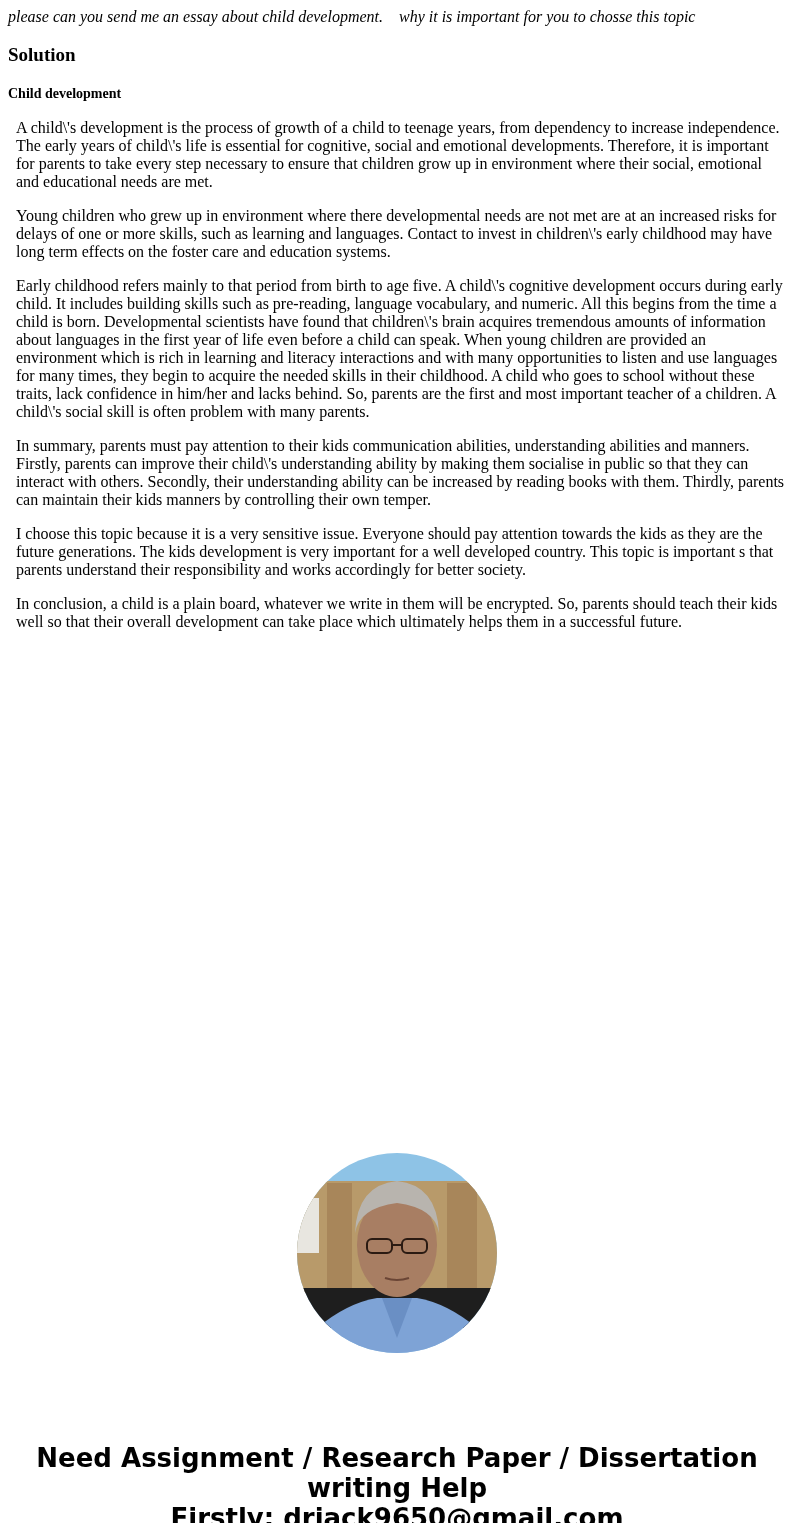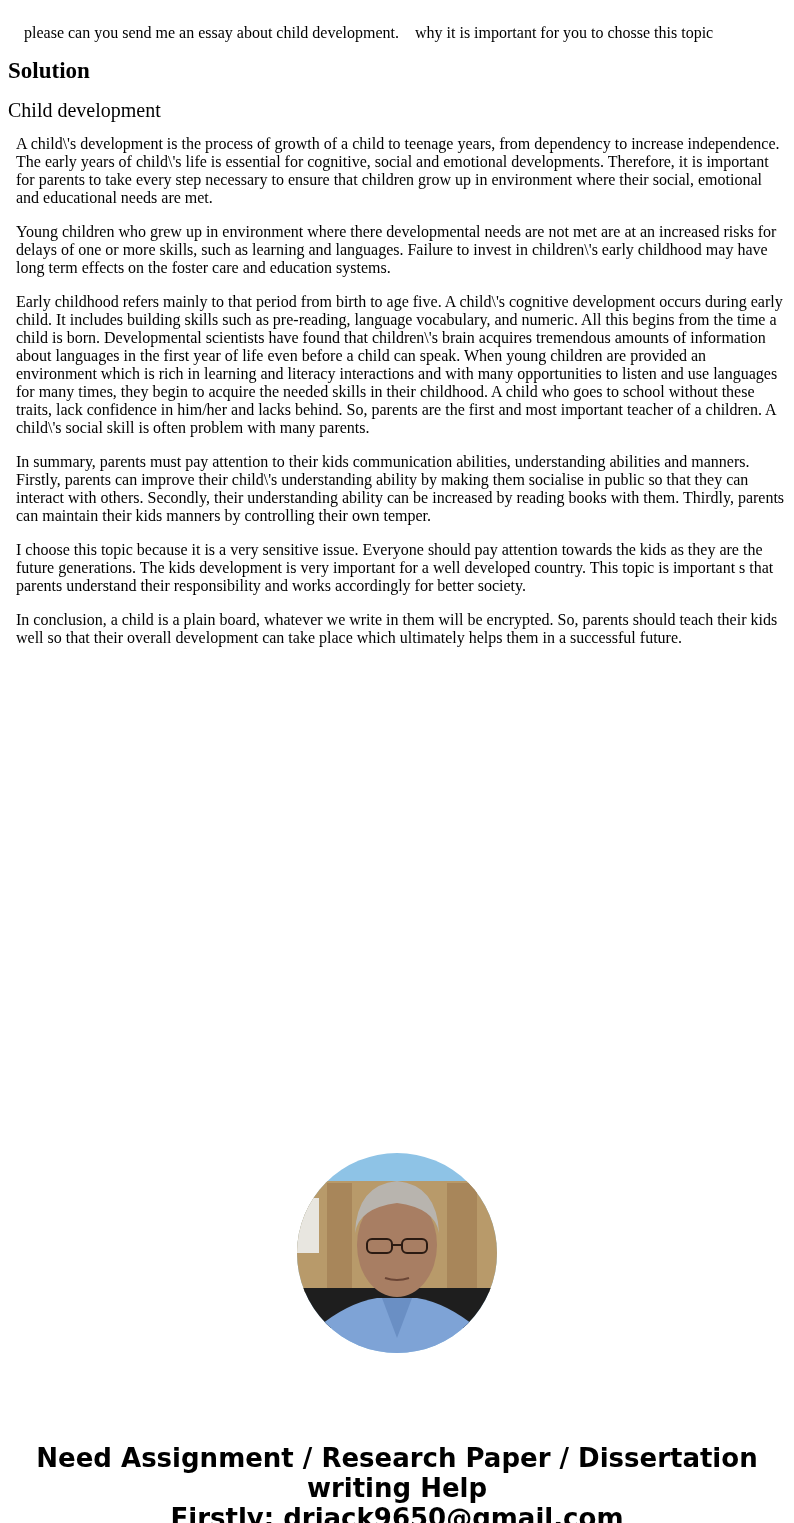--- a/index.html
+++ b/index.html
@@ -1,42 +1,42 @@
 <!DOCTYPE html>
 <html><head>
 <meta charset="utf-8">
 <style>
   html, body { margin: 0; padding: 0; background: #ffffff; }
   body {
     width: 794px; height: 1523px; position: relative; overflow: hidden;
     font-family: "Liberation Serif", serif; font-size: 16px; line-height: 18px; color: #000;
   }
   .content { position: absolute; left: 8px; top: 8px; width: 778px; }
-  .question { margin: 16px; }
-  h3 { font-size: 23px; font-weight: bold; margin: 18px 0 0 0; line-height: 22px; }
-  h4 { font-size: 20px; font-weight: normal; margin: 19px 0 8px 0; line-height: 18px; }
+  .question { margin: 0; font-style: italic; }
+  h3 { font-size: 19px; font-weight: bold; margin: 18px 0 0 0; line-height: 22px; }
+  h4 { font-size: 14px; font-weight: bold; margin: 19px 0 8px 0; line-height: 18px; }
   p.para { margin: 16px 0 0 8px; }
   .avatar {
     position: absolute; left: 297px; top: 1153px; width: 200px; height: 200px;
     border-radius: 50%; overflow: hidden;
   }
   .footer {
     position: absolute; left: 0; top: 1403px; width: 794px; text-align: center;
     font-family: "DejaVu Sans", sans-serif; font-weight: bold; font-size: 26px; line-height: 30px; margin-top: 40px;
   }
 </style>
 </head>
 <body>
 
 <div class="content">
   <div class="question" style="white-space: pre;">please can you send me an essay about child development.    why it is important for you to chosse this topic</div>
   <h3>Solution</h3>
   <h4>Child development</h4>
   <p class="para">A child\'s development is the process of growth of a child to teenage years, from dependency to increase independence. The early years of child\'s life is essential for cognitive, social and emotional developments. Therefore, it is important for parents to take every step necessary to ensure that children grow up in environment where their social, emotional and educational needs are met.</p>
-  <p class="para">Young children who grew up in environment where there developmental needs are not met are at an increased risks for delays of one or more skills, such as learning and languages. Failure to invest in children\'s early childhood may have long term effects on the foster care and education systems.</p>
+  <p class="para">Young children who grew up in environment where there developmental needs are not met are at an increased risks for delays of one or more skills, such as learning and languages. Contact to invest in children\'s early childhood may have long term effects on the foster care and education systems.</p>
   <p class="para">Early childhood refers mainly to that period from birth to age five. A child\'s cognitive development occurs during early child. It includes building skills such as pre-reading, language vocabulary, and numeric. All this begins from the time a child is born. Developmental scientists have found that children\'s brain acquires tremendous amounts of information about languages in the first year of life even before a child can speak. When young children are provided an environment which is rich in learning and literacy interactions and with many opportunities to listen and use languages for many times, they begin to acquire the needed skills in their childhood. A child who goes to school without these traits, lack confidence in him/her and lacks behind. So, parents are the first and most important teacher of a children. A child\'s social skill is often problem with many parents.</p>
   <p class="para">In summary, parents must pay attention to their kids communication abilities, understanding abilities and manners. Firstly, parents can improve their child\'s understanding ability by making them socialise in public so that they can interact with others. Secondly, their understanding ability can be increased by reading books with them. Thirdly, parents can maintain their kids manners by controlling their own temper.</p>
   <p class="para">I choose this topic because it is a very sensitive issue. Everyone should pay attention towards the kids as they are the future generations. The kids development is very important for a well developed country. This topic is important s that parents understand their responsibility and works accordingly for better society.</p>
   <p class="para">In conclusion, a child is a plain board, whatever we write in them will be encrypted. So, parents should teach their kids well so that their overall development can take place which ultimately helps them in a successful future.</p>
 </div>
 
 <div class="avatar">
   <svg width="200" height="200" viewBox="0 0 200 200">
     <rect x="0" y="0" width="200" height="200" fill="#8ec3e6"></rect>
     <rect x="0" y="28" width="200" height="112" fill="#b89a6a"></rect>

